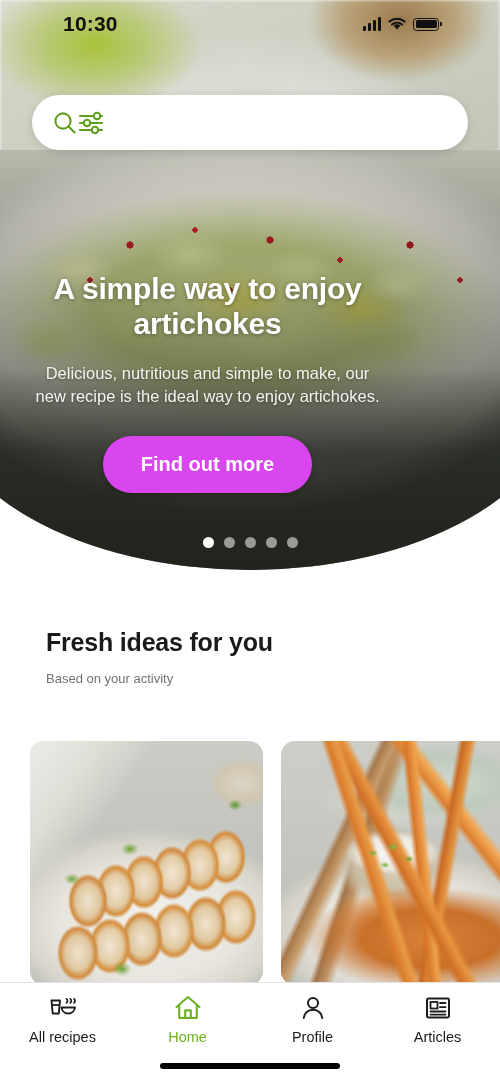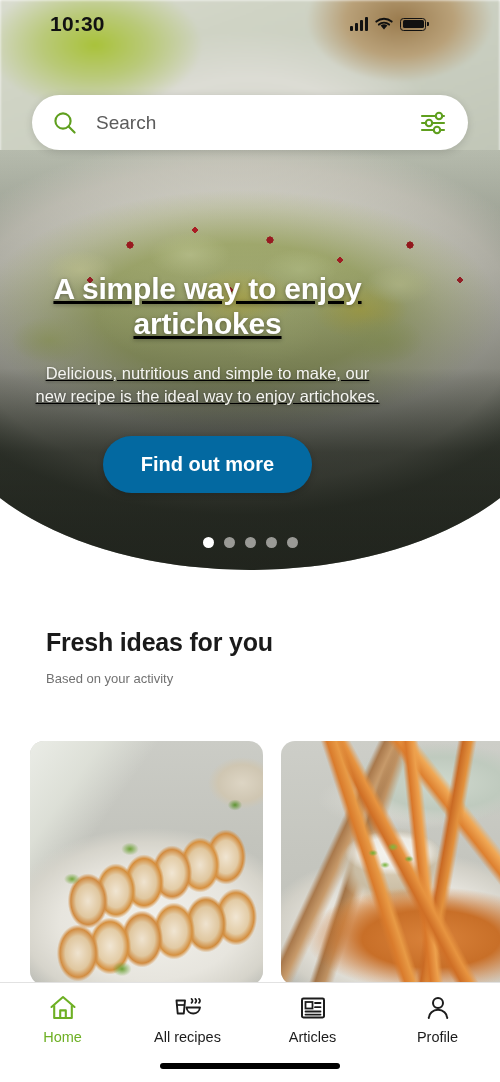--- a/index.html
+++ b/index.html
@@ -86,21 +86,21 @@
 
   .hero-dim {
     position: absolute;
     inset: 0;
     background: linear-gradient(to bottom, rgba(20,24,18,0.02) 0%, rgba(20,24,18,0.18) 28%, rgba(20,24,18,0.42) 55%, rgba(25,28,22,0.55) 100%);
   }
 
   
   .status-bar {
     position: absolute;
-    top: 0; left: 0;
+    top: 0; left: 13px;
     width: 452px;
     height: 48px;
     display: flex;
     align-items: center;
     justify-content: space-between;
     padding: 0 26px 0 50px;
     z-index: 40;
   }
   .status-time {
     font-size: 21px;
@@ -159,42 +159,41 @@
   }
 
   
   .hero-content {
     position: absolute;
     top: 272px; left: 0;
     width: 415px;
     text-align: center;
     z-index: 20;
     padding: 0 28px;
-    text-decoration: underline;
   }
   .hero-title {
     font-size: 30px;
     font-weight: bold;
     color: #ffffff;
     line-height: 1.16;
     letter-spacing: -0.2px;
     text-shadow: 0 1px 4px rgba(0,0,0,0.35);
   }
   .hero-sub {
     margin-top: 20px;
     font-size: 16.5px;
     color: #f4f4f0;
     line-height: 1.42;
     padding: 0 6px;
     text-shadow: 0 1px 3px rgba(0,0,0,0.35);
   }
   .cta-btn {
     display: inline-block;
     margin-top: 28px;
-    background: #0369a1;
+    background: #d946ef;
     color: #ffffff;
     font-size: 20px;
     font-weight: bold;
     border: none;
     border-radius: 30px;
     padding: 17px 38px;
     cursor: pointer;
     font-family: "Liberation Sans", sans-serif;
     box-shadow: 0 2px 6px rgba(0,0,0,0.2);
   }
@@ -374,21 +373,20 @@
           <span></span>
         </div>
     </div>
   </div>
 
   <div class="search-bar">
     <svg width="26" height="26" viewBox="0 0 26 26">
       <circle cx="11" cy="11" r="7.6" stroke="#5f9f1e" stroke-width="2.1" fill="none"></circle>
       <line x1="16.6" y1="16.6" x2="22.6" y2="22.6" stroke="#5f9f1e" stroke-width="2.1" stroke-linecap="round"></line>
     </svg>
-    <div class="search-input-text">Search</div>
     <svg width="28" height="26" viewBox="0 0 28 26">
       <line x1="2" y1="6" x2="24" y2="6" stroke="#5f9f1e" stroke-width="2.1" stroke-linecap="round"></line>
       <line x1="2" y1="13" x2="24" y2="13" stroke="#5f9f1e" stroke-width="2.1" stroke-linecap="round"></line>
       <line x1="2" y1="20" x2="24" y2="20" stroke="#5f9f1e" stroke-width="2.1" stroke-linecap="round"></line>
       <circle cx="19" cy="6" r="3.2" stroke="#5f9f1e" stroke-width="2.1" fill="#fff"></circle>
       <circle cx="9" cy="13" r="3.2" stroke="#5f9f1e" stroke-width="2.1" fill="#fff"></circle>
       <circle cx="17" cy="20" r="3.2" stroke="#5f9f1e" stroke-width="2.1" fill="#fff"></circle>
     </svg>
   </div>
 
@@ -414,57 +412,57 @@
   <div class="cards">
     <div class="card">
       <div class="card-photo photo-chicken"></div>
     </div>
     <div class="card">
       <div class="card-photo photo-fries"></div>
     </div>
   </div>
 
   <div class="bottom-nav">
-
-    <div class="nav-item active">
-      <svg width="30" height="30" viewBox="0 0 30 30">
-        <path d="M3.5 14 L15 4 L26.5 14" stroke="#6eb024" stroke-width="2.1" fill="none" stroke-linecap="round" stroke-linejoin="round"></path>
-        <path d="M6.2 12.2 V25 H23.8 V12.2" stroke="#6eb024" stroke-width="2.1" fill="none" stroke-linejoin="round"></path>
-        <path d="M12.2 25 V17.4 H17.8 V25" stroke="#6eb024" stroke-width="2.1" fill="none" stroke-linejoin="round"></path>
-      </svg>
-      <span class="nav-label">Home</span>
-    </div>
 
     <div class="nav-item">
       <svg width="30" height="30" viewBox="0 0 30 30">
         <path d="M3.5 7.5 H12 L10.8 20.5 H4.7 Z" stroke="#1c1c1c" stroke-width="1.9" fill="none" stroke-linejoin="round"></path>
         <line x1="4" y1="12" x2="11.6" y2="12" stroke="#1c1c1c" stroke-width="1.7"></line>
         <path d="M13.5 14.5 H27 A6.8 6.8 0 0 1 13.5 14.5 Z" stroke="#1c1c1c" stroke-width="1.9" fill="none" stroke-linejoin="round"></path>
         <path d="M18.5 9.8 q2 -2 0 -4" stroke="#1c1c1c" stroke-width="1.7" fill="none" stroke-linecap="round"></path>
         <path d="M22.3 9.8 q2 -2 0 -4" stroke="#1c1c1c" stroke-width="1.7" fill="none" stroke-linecap="round"></path>
         <path d="M26 9.8 q2 -2 0 -4" stroke="#1c1c1c" stroke-width="1.7" fill="none" stroke-linecap="round"></path>
       </svg>
       <span class="nav-label">All recipes</span>
     </div>
 
+    <div class="nav-item active">
+      <svg width="30" height="30" viewBox="0 0 30 30">
+        <path d="M3.5 14 L15 4 L26.5 14" stroke="#6eb024" stroke-width="2.1" fill="none" stroke-linecap="round" stroke-linejoin="round"></path>
+        <path d="M6.2 12.2 V25 H23.8 V12.2" stroke="#6eb024" stroke-width="2.1" fill="none" stroke-linejoin="round"></path>
+        <path d="M12.2 25 V17.4 H17.8 V25" stroke="#6eb024" stroke-width="2.1" fill="none" stroke-linejoin="round"></path>
+      </svg>
+      <span class="nav-label">Home</span>
+    </div>
+
+    <div class="nav-item">
+      <svg width="30" height="30" viewBox="0 0 30 30">
+        <circle cx="15" cy="10" r="5" stroke="#1c1c1c" stroke-width="2" fill="none"></circle>
+        <path d="M5.8 25 a9.2 8.2 0 0 1 18.4 0" stroke="#1c1c1c" stroke-width="2" fill="none" stroke-linecap="round"></path>
+      </svg>
+      <span class="nav-label">Profile</span>
+    </div>
+
     <div class="nav-item">
       <svg width="30" height="30" viewBox="0 0 30 30">
         <rect x="4" y="5.5" width="22" height="19" rx="1.4" stroke="#1c1c1c" stroke-width="2" fill="none"></rect>
         <rect x="7.5" y="9" width="7" height="6.5" stroke="#1c1c1c" stroke-width="1.8" fill="none"></rect>
         <line x1="17" y1="10" x2="22.5" y2="10" stroke="#1c1c1c" stroke-width="1.8" stroke-linecap="round"></line>
         <line x1="17" y1="14.2" x2="22.5" y2="14.2" stroke="#1c1c1c" stroke-width="1.8" stroke-linecap="round"></line>
         <line x1="7.5" y1="18.5" x2="22.5" y2="18.5" stroke="#1c1c1c" stroke-width="1.8" stroke-linecap="round"></line>
         <line x1="7.5" y1="21.6" x2="22.5" y2="21.6" stroke="#1c1c1c" stroke-width="1.8" stroke-linecap="round"></line>
       </svg>
       <span class="nav-label">Articles</span>
     </div>
-
-    <div class="nav-item">
-      <svg width="30" height="30" viewBox="0 0 30 30">
-        <circle cx="15" cy="10" r="5" stroke="#1c1c1c" stroke-width="2" fill="none"></circle>
-        <path d="M5.8 25 a9.2 8.2 0 0 1 18.4 0" stroke="#1c1c1c" stroke-width="2" fill="none" stroke-linecap="round"></path>
-      </svg>
-      <span class="nav-label">Profile</span>
-    </div>
   </div>
 
   <div class="home-indicator"></div>
 </div>
 
 </body></html>

